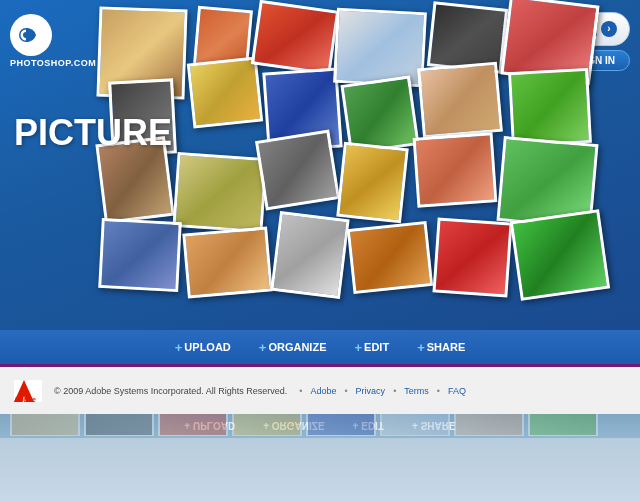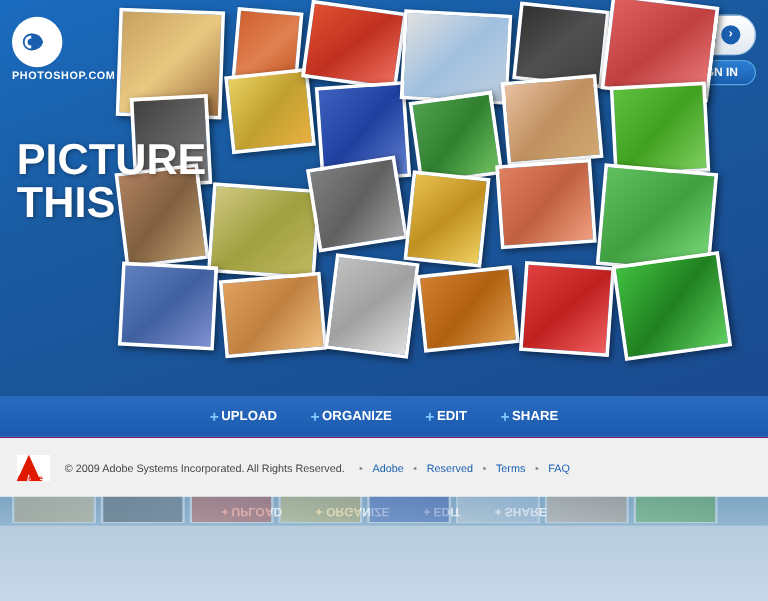--- a/index.html
+++ b/index.html
@@ -224,21 +224,21 @@
 
     
     .footer {
       width: 640px;
       height: 50px;
       background: #f0f0f0;
       display: flex;
       align-items: center;
       padding: 0 14px;
       gap: 12px;
-      border-top: 1px solid #701a75;
+      border-top: 3px solid #701a75;
     }
     .adobe-logo {
       width: 28px;
       height: 22px;
       flex-shrink: 0;
     }
     .footer-text {
       font-size: 9px;
       color: #444;
     }
@@ -328,21 +328,20 @@
           <span class="join-sub">GET STARTED</span>
         </div>
         <div class="arrow">›</div>
       </div>
     </div>
     <div class="btn-signin">SIGN IN</div>
   </div>
 
   <div class="picture-this">
     <div>PICTURE</div>
-    <div>THIS</div>
   </div>
 
   <div class="photo-collage">
     <div class="photo p1"></div>
     <div class="photo p2"></div>
     <div class="photo p3"></div>
     <div class="photo p4"></div>
     <div class="photo p5"></div>
     <div class="photo p6"></div>
     <div class="photo p7"></div>
@@ -390,21 +389,21 @@
     <rect width="28" height="22" fill="#fff"></rect>
     <polygon points="0,22 10,0 20,22" fill="#e01a00"></polygon>
     <polygon points="8,22 10,16 12,22" fill="#fff"></polygon>
     <text x="0" y="22" font-size="7" fill="#e01a00" font-family="Arial" font-weight="bold">Adobe</text>
   </svg>
   <span class="footer-text">© 2009 Adobe Systems Incorporated. All Rights Reserved.</span>
   <div class="footer-links">
     <span class="footer-sep">•</span>
     <span class="footer-link">Adobe</span>
     <span class="footer-sep">•</span>
-    <span class="footer-link">Reserved</span>
+    <span class="footer-link">Privacy</span>
     <span class="footer-sep">•</span>
     <span class="footer-link">Terms</span>
     <span class="footer-sep">•</span>
     <span class="footer-link">FAQ</span>
   </div>
 </div>
 
 <div class="reflection">
   <div class="reflection-nav">
     <span style="color:#fff;font-size:10px;font-weight:bold;">+ UPLOAD</span>

